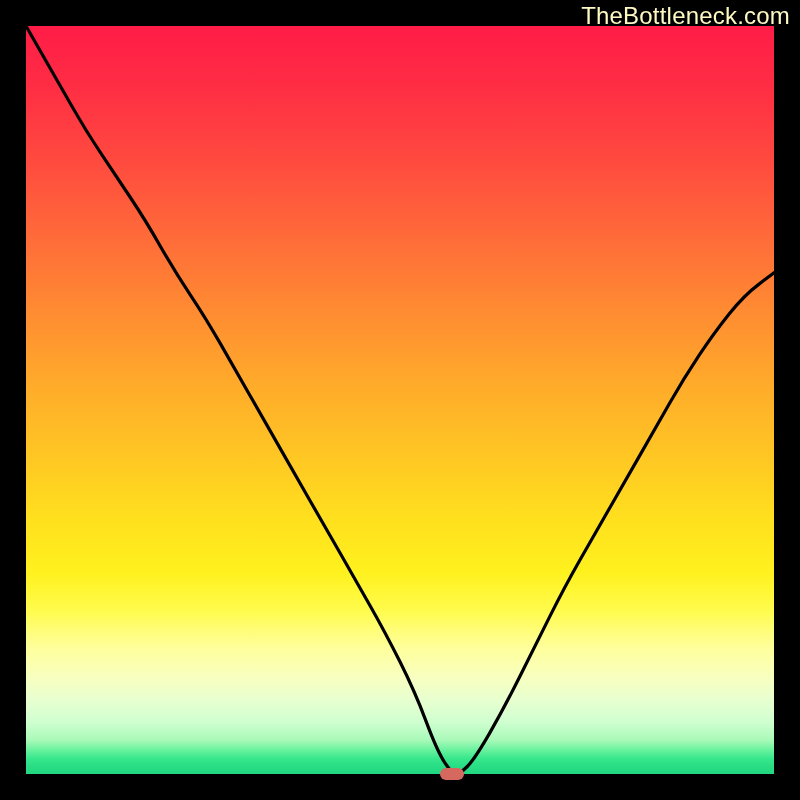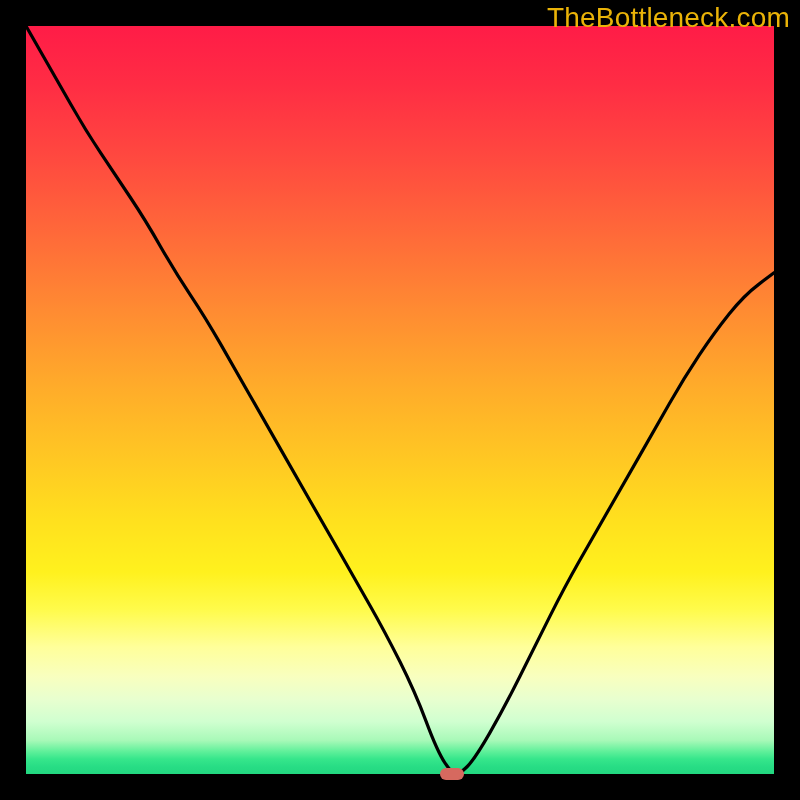--- a/index.html
+++ b/index.html
@@ -14,22 +14,22 @@
   .frame {
     position: relative;
     width: 800px;
     height: 800px;
     background: #000;
   }
   .watermark {
     position: absolute;
     top: 2px;
     right: 10px;
-    color: #eab308;
-    font-size: 28px;
+    color: #fef9c3;
+    font-size: 24px;
     font-weight: 500;
     letter-spacing: 0.2px;
     z-index: 10;
   }
   .plot-area {
     position: absolute;
     left: 26px;
     top: 26px;
     width: 748px;
     height: 748px;

